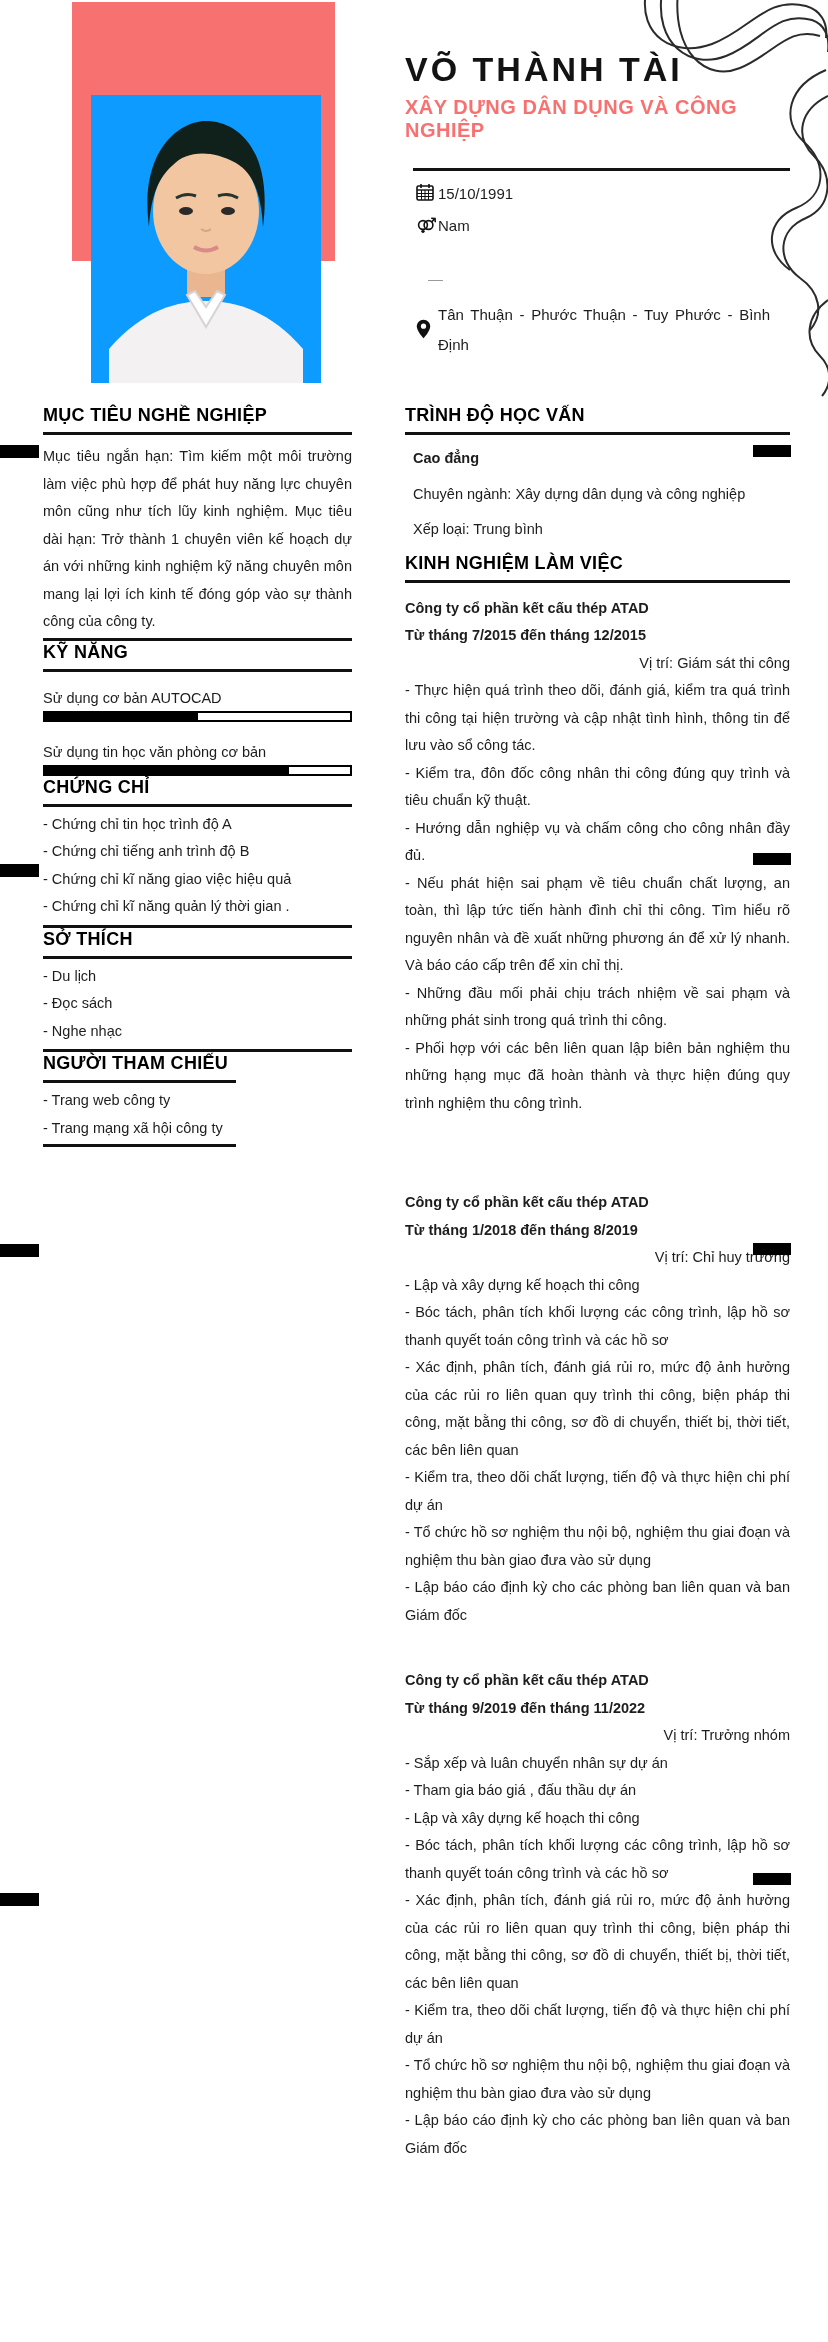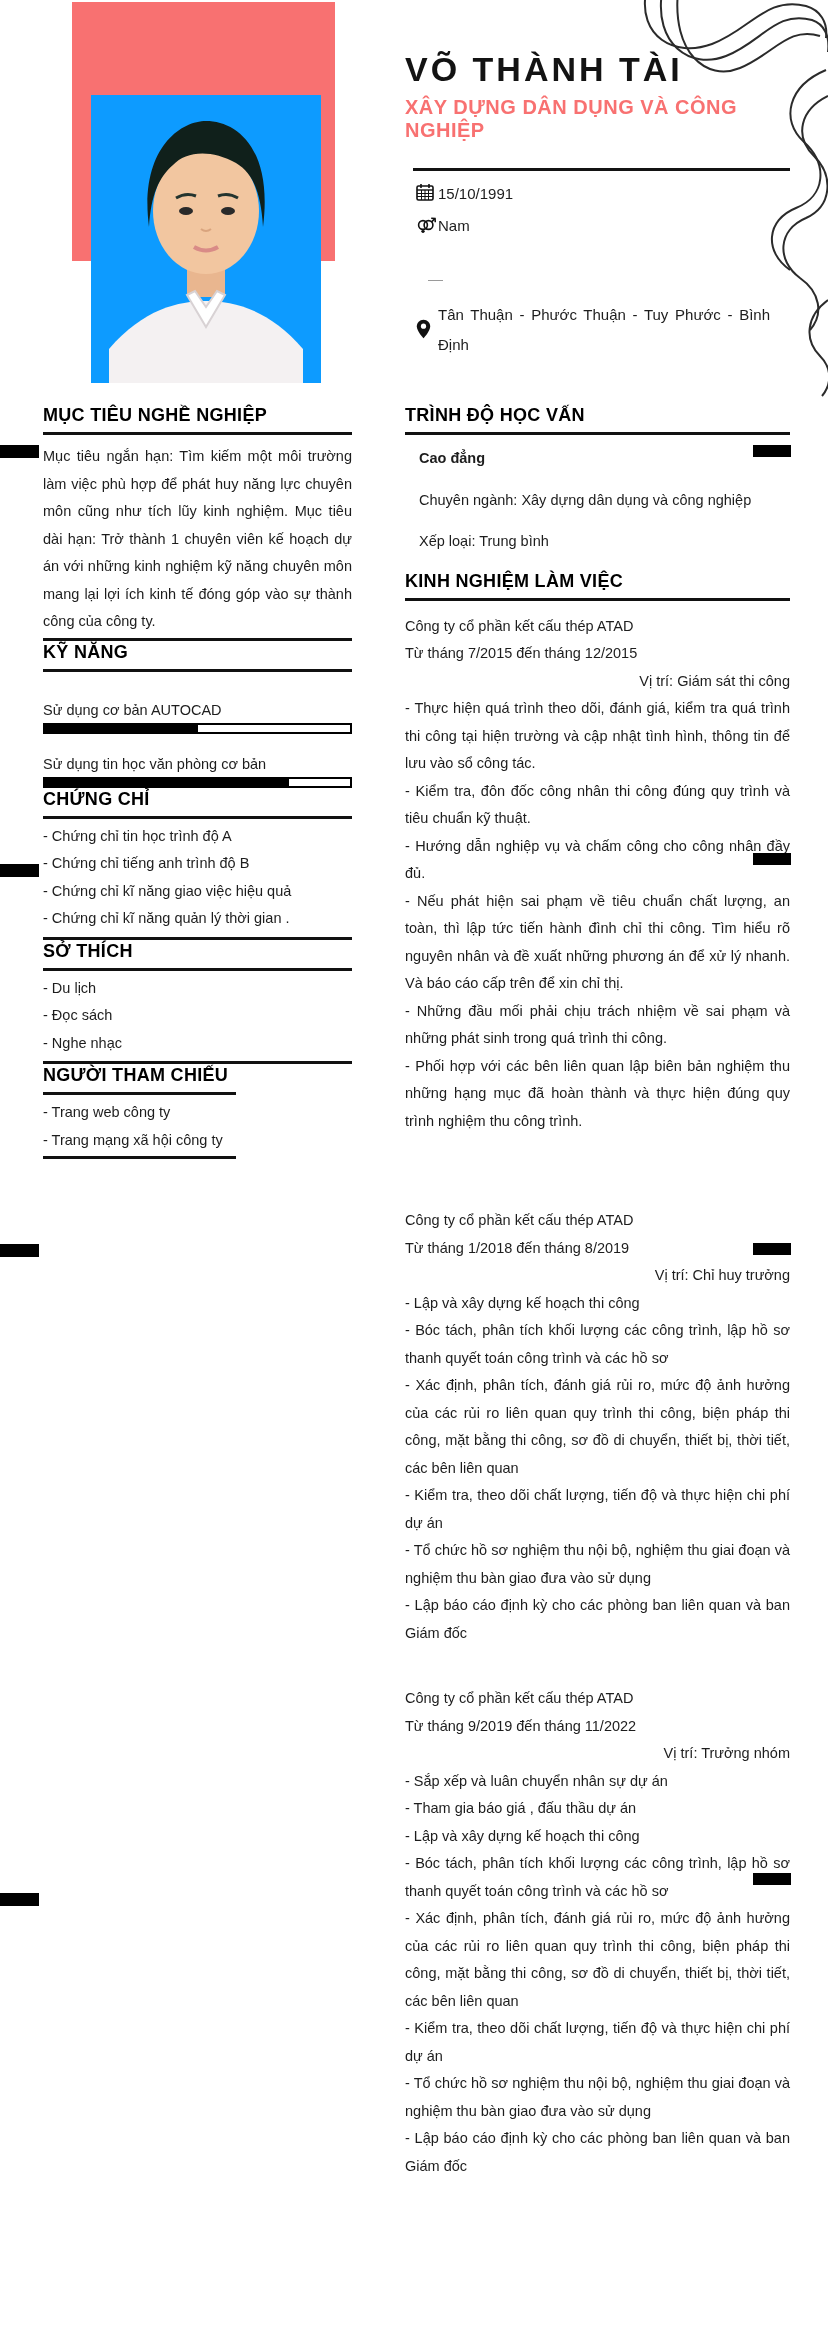--- a/index.html
+++ b/index.html
@@ -23,33 +23,33 @@
   .contact-dash{position:absolute;left:428px;top:270px;font-size:15px;color:#9a9a9a;}
   .row-address{top:300px;}
   .row-address .txt{width:332px;text-align:justify;line-height:30px;}
   
   .left-col{position:absolute;left:43px;top:404px;width:309px;}
   .right-col{position:absolute;left:405px;top:404px;width:385px;}
   h2.sec{margin:0;font-size:18px;font-weight:700;color:#000000;letter-spacing:.3px;line-height:22px;}
   .rule{height:3px;background:#111;margin-top:6px;}
   .rule.short{width:193px;}
   .body-p{margin:8px 0 0 0;font-size:14.5px;line-height:27.5px;text-align:justify;}
-  .plain{margin:14px;font-size:14.5px;line-height:27.5px;}
+  .plain{margin:8px;font-size:14.5px;line-height:27.5px;}
   .list{margin:4px 0 0 0;}
   .list .li{font-size:14.5px;line-height:27.5px;}
   .mt-skills{margin-top:28px;} .mt-cert{margin-top:14px;} .mt-hobby{margin-top:24px;} .mt-ref{margin-top:70px;}
-  .skill-label{margin-top:28px;font-size:14.5px;line-height:20px;}
+  .skill-label{margin-top:16px;font-size:14.5px;line-height:20px;}
   .bar{margin-top:3px;height:7px;border:2px solid #000;background:#fff;}
   .bar .fill{height:100%;background:#000;width:0;}
   .ref-wrap{width:200px;text-align:justify;}
   
   .degree{margin-top:10px;font-weight:700;}
   .mt-exp{margin-top:26px;}
   .job1{margin-top:12px;} .job2{margin-top:72px;} .job3{margin-top:38px;}
-  .job .company,.job .period{font-weight:400;font-size:14.5px;line-height:27.5px;}
+  .job .company,.job .period{font-weight:700;font-size:14.5px;line-height:27.5px;}
   .job .position{font-size:14.5px;line-height:27.5px;text-align:right;}
   .job .bullet{margin:0;font-size:14.5px;line-height:27.5px;text-align:justify;}
   
   .redact{position:absolute;background:#000;z-index:5;}
   .rl1{left:0;top:445px;width:39px;height:13px;} .rl2{left:0;top:864px;width:39px;height:13px;}
   .rl3{left:0;top:1244px;width:39px;height:13px;} .rl4{left:0;top:1893px;width:39px;height:13px;}
   .rr1{left:753px;top:445px;width:38px;height:12px;} .rr2{left:753px;top:853px;width:38px;height:12px;}
   .rr3{left:753px;top:1243px;width:38px;height:12px;} .rr4{left:753px;top:1873px;width:38px;height:12px;}
 </style>
 </head>

